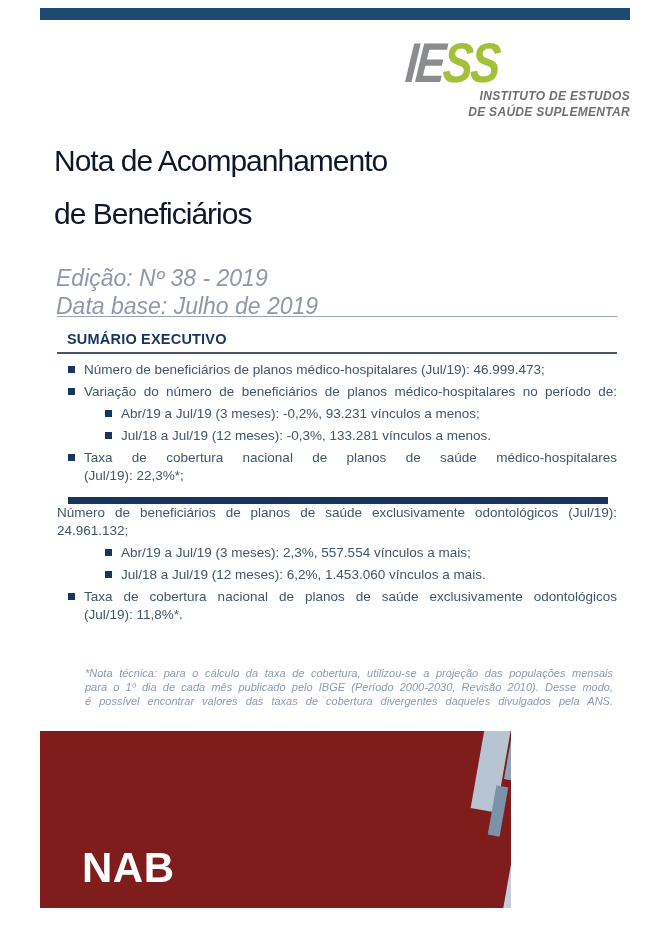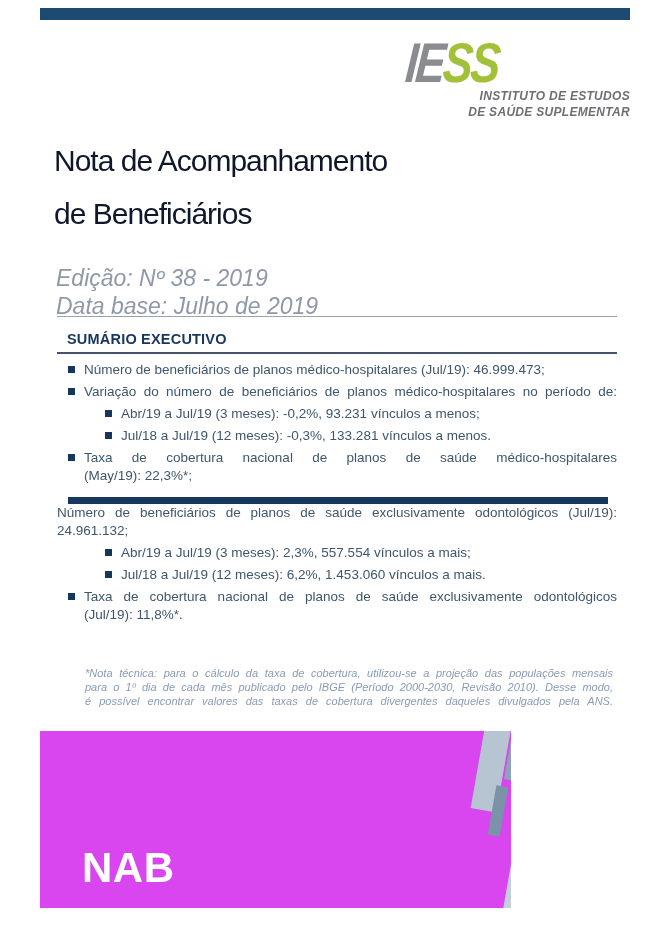--- a/index.html
+++ b/index.html
@@ -39,21 +39,21 @@
   .line.stretch { text-align-last:justify; }
   .item.gap-top { margin-top:7px;flex-direction:column; }
 
   
   .footnote { position:absolute; left:85px; top:666px; width:528px; font-style:italic;
               color:#8a9bb4; font-size:11px; line-height:14px; }
   .footnote div { text-align:justify; text-align-last:justify; }
 
   
   .banner { position:absolute; left:40px; top:731px; width:471px; height:177px;
-            background:#d946ef; overflow:hidden; }
+            background:#7f1d1d; overflow:hidden; }
   .nab { position:absolute; left:42px; bottom:16px; color:#ffffff; font-weight:bold;
          font-size:42px; letter-spacing:.5px; }
   .deco { position:absolute; inset:0; }
   .deco .s { position:absolute; transform:rotate(10deg); }
 </style>
 </head>
 <body>
 
 <div class="page">
 
@@ -107,21 +107,21 @@
         <span class="sq"></span>
         <div class="lines">
             <div class="line">Jul/18 a Jul/19 (12 meses): -0,3%, 133.281 vínculos a menos.</div>
           </div>
       </div>
 
       <div class="item">
         <span class="sq"></span>
         <div class="lines">
           <div class="line stretch">Taxa de cobertura nacional de planos de saúde médico-hospitalares</div>
-          <div class="line">(May/19): 22,3%*;</div>
+          <div class="line">(Jul/19): 22,3%*;</div>
         </div>
       </div>
 
       <div class="item gap-top">
         <span class="sq"></span>
         <div class="lines">
           <div class="line stretch">Número de beneficiários de planos de saúde exclusivamente odontológicos (Jul/19):</div>
           <div class="line">24.961.132;</div>
         </div>
       </div>

